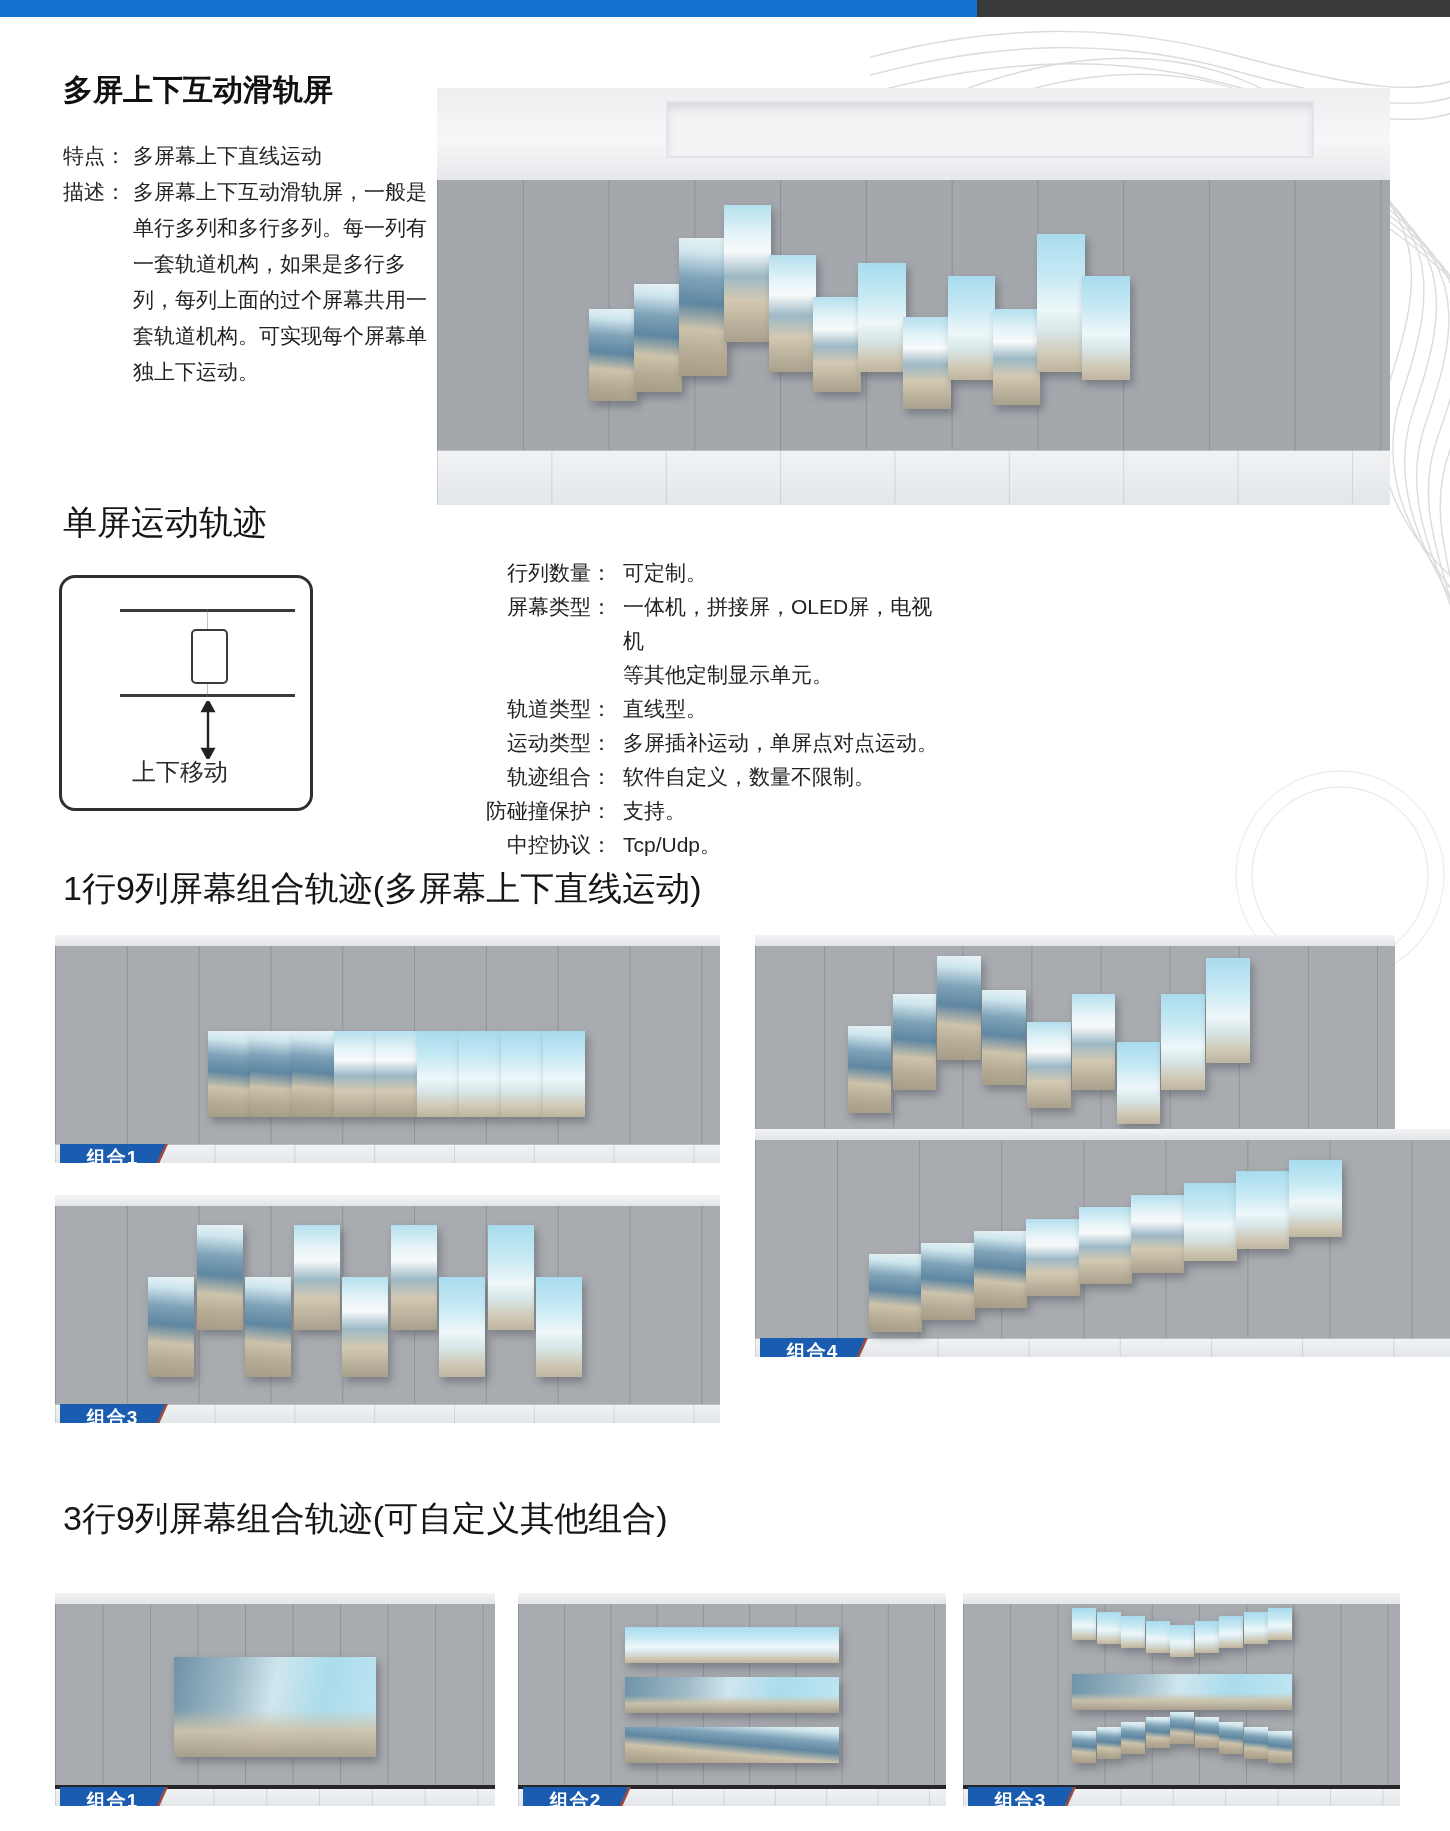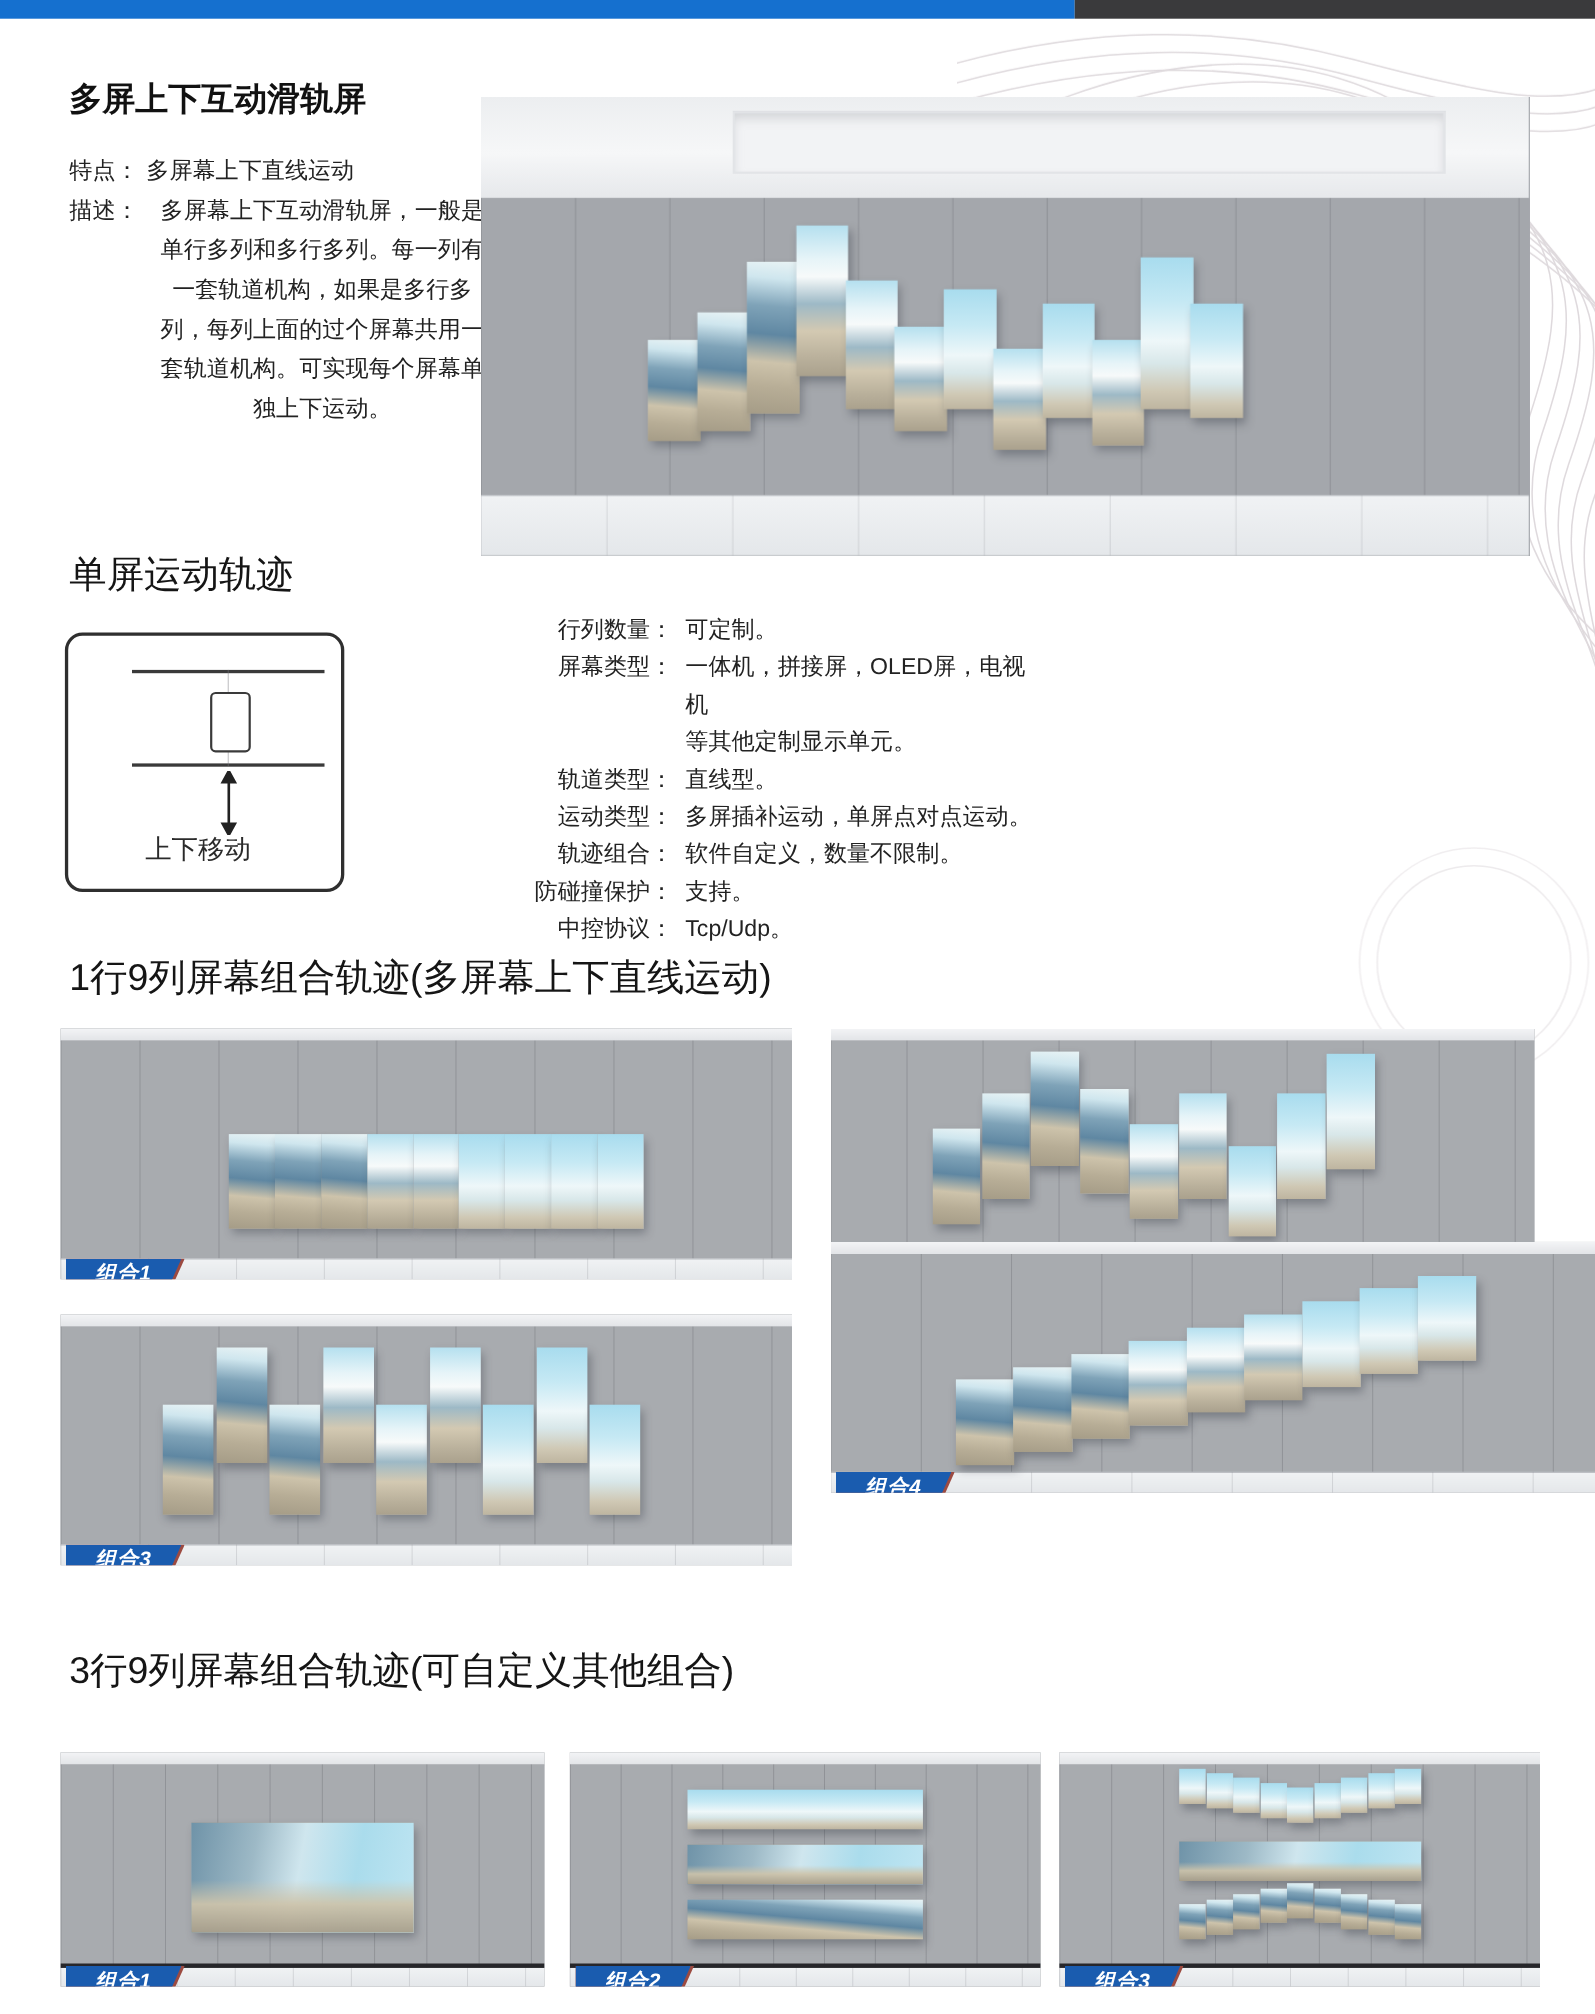--- a/index.html
+++ b/index.html
@@ -12,21 +12,21 @@
   #top-bar .dark{position:absolute;left:977px;top:0;right:0;height:17px;background:#3a3a3c;}
 
   
   #contours{position:absolute;right:0;top:0;z-index:1;pointer-events:none;}
 
   
   #intro-title{position:absolute;left:63px;top:70px;font-size:30px;font-weight:bold;color:#111;}
   .body-line{font-size:21px;line-height:36px;color:#222;}
   #feature-row{position:absolute;left:63px;top:138px;display:flex;}
   #feature-row .lbl{width:70px;}
-  #desc-row{position:absolute;left:63px;top:174px;text-align:center;}
+  #desc-row{position:absolute;left:63px;top:174px;}
   #desc-row .lbl{position:absolute;left:0;top:0;}
   #desc-lines{margin-left:70px;width:320px;}
 
   
   #single-heading{position:absolute;left:63px;top:500px;font-size:34px;font-weight:500;color:#151515;}
   #track-box{position:absolute;left:59px;top:575px;width:248px;height:230px;border:3px solid #2f2f2f;border-radius:16px;background:#fff;}
   #track-box .rail{position:absolute;left:58px;width:175px;height:3px;background:#3a3a3a;}
   #track-box .rail.top{top:31px;}
   #track-box .rail.bottom{top:116px;}
   #track-box .guide{position:absolute;left:145px;top:31px;width:1px;height:88px;background:rgba(120,120,125,.45);}
@@ -71,21 +71,21 @@
   .t-sky{background:linear-gradient(180deg,#a8dcee 0%,#c6e9f4 30%,#eef7f9 55%,#d8e7e9 70%,#cfc8b4 88%,#beb5a0 100%);}
   .t-pano{background:linear-gradient(180deg,rgba(255,255,255,0) 52%,rgba(205,195,170,.92) 74%,rgba(168,158,138,.95) 100%),
                      linear-gradient(100deg,#6f93a8 0%,#9db9c6 28%,#cfe6ee 48%,#aadcec 72%,#bfe5f2 100%);}
 
   
   .tag{position:absolute;left:5px;bottom:-10px;width:108px;height:29px;background:#9c4a41;
        clip-path:polygon(0 0,100% 0,calc(100% - 13px) 100%,0 100%);z-index:4;}
   .tag-in{position:absolute;left:0;top:0;right:3px;bottom:2px;background:#1a5caf;
        clip-path:polygon(0 0,100% 0,calc(100% - 12px) 100%,0 100%);
        display:flex;align-items:center;justify-content:center;}
-  .tag-in span{color:#fff;font-size:19px;font-weight:600;letter-spacing:1px;font-style:italic;}
+  .tag-in span{color:#fff;font-size:19px;font-weight:600;letter-spacing:1px;}
 
   
   #hero-scene {left:437px;top:88px;width:953px;height:417px;}
   #combo-1-1{left:55px; top:935px; width:665px;height:228px;}
   #combo-1-2{left:755px;top:935px; width:640px;height:228px;}
   #combo-1-3{left:55px; top:1195px;width:665px;height:228px;}
   #combo-1-4{left:755px;top:1129px;width:760px;height:228px;}
   #combo-3-1{left:55px; top:1593px;width:440px;height:213px;}
   #combo-3-2{left:518px;top:1593px;width:428px;height:213px;}
   #combo-3-3{left:963px;top:1593px;width:437px;height:213px;}

